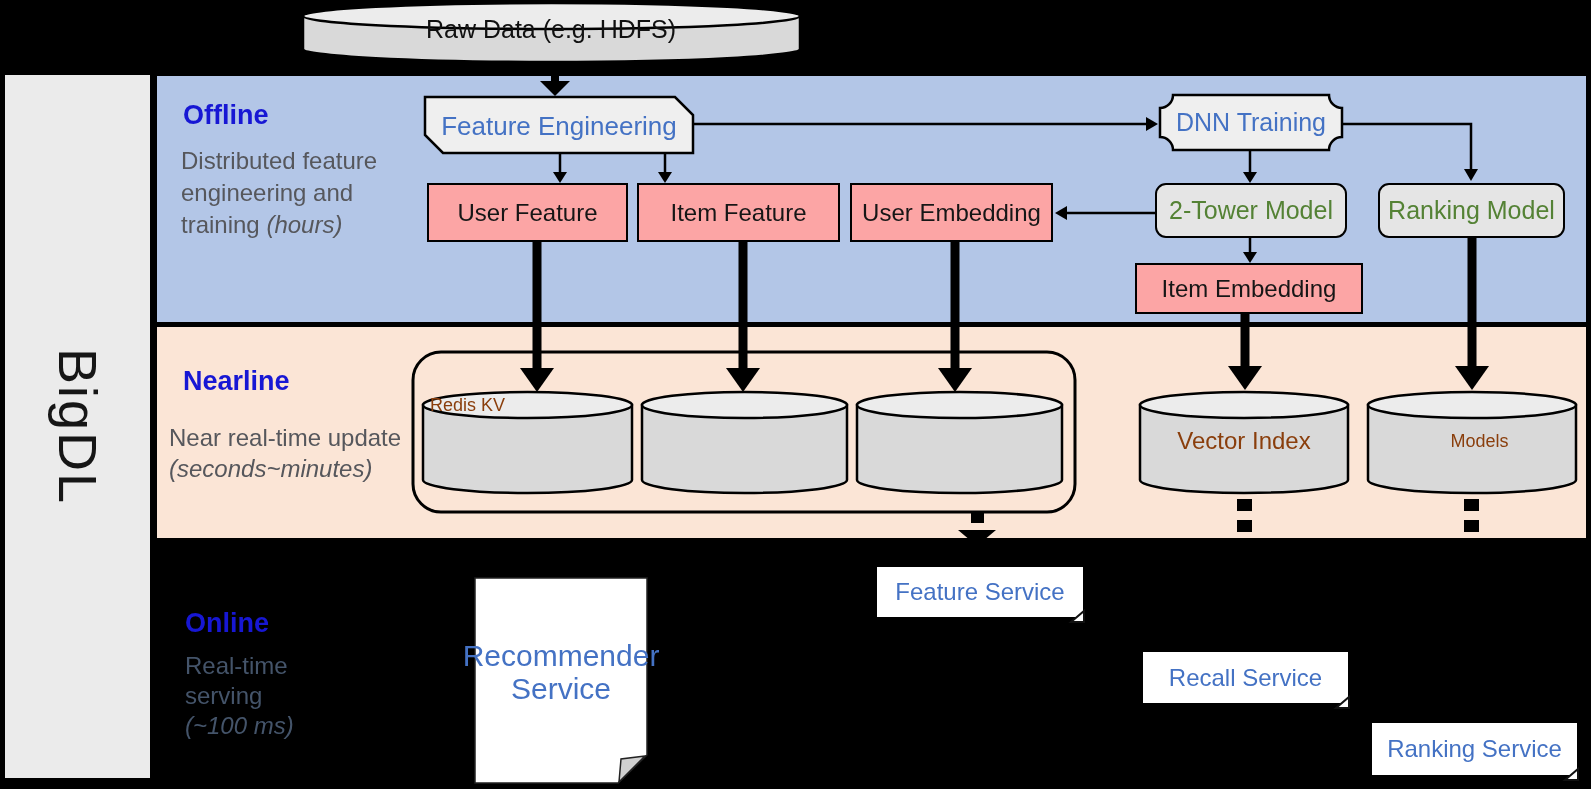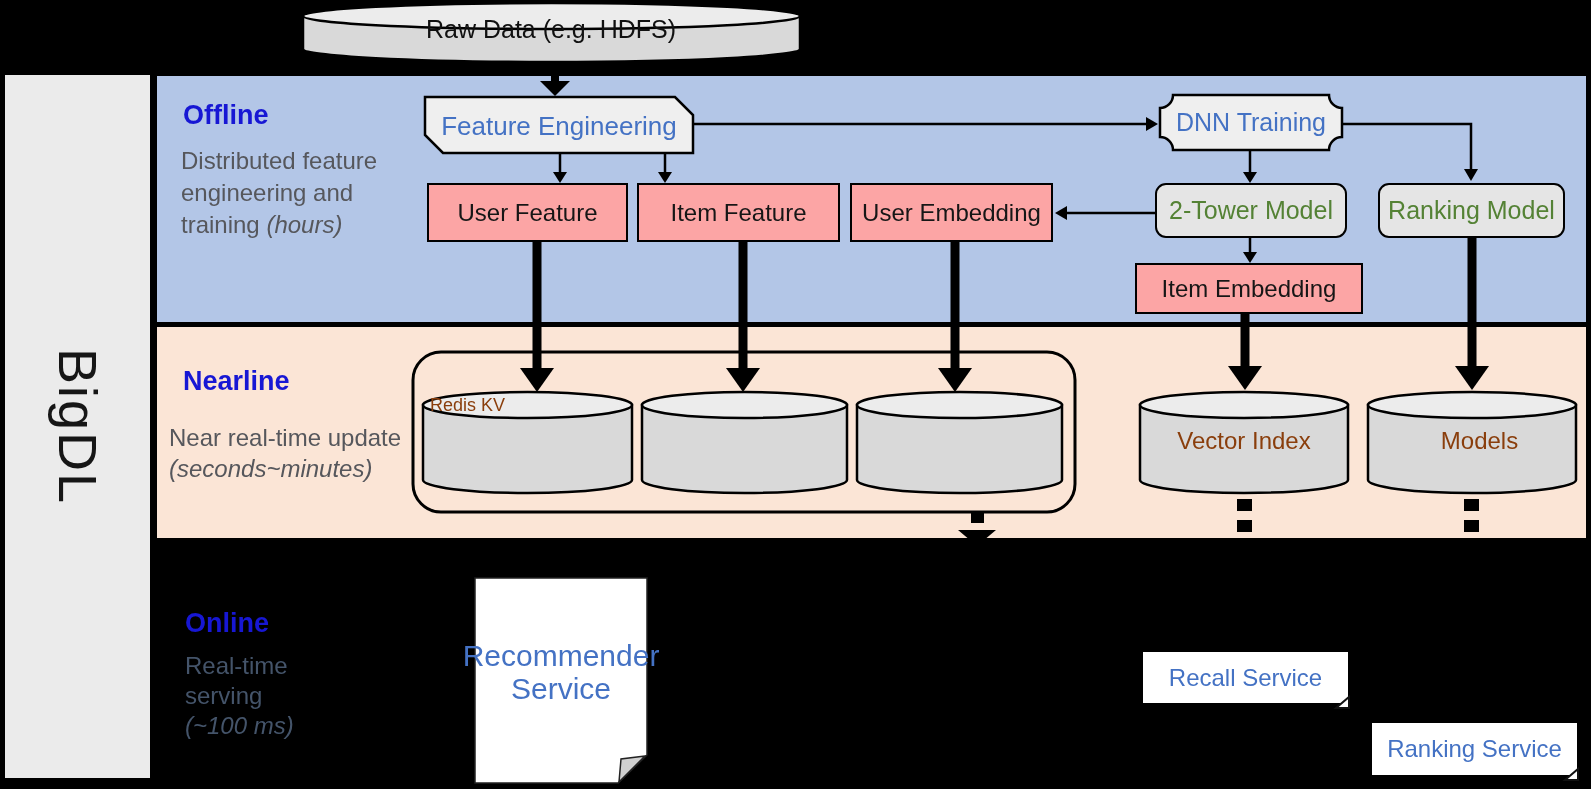--- a/index.html
+++ b/index.html
@@ -177,30 +177,36 @@
   <div class="graybox" style="left:1135px;top:263px;width:228px;height:51px;">Item Embedding</div>
 
   <div class="section-label" style="left:183px;top:366px;">Nearline</div>
   <div class="section-desc" style="left:169px;top:422px;width:240px;line-height:31px;">
     <span>Near real-time update</span>
     <span class="it" style="display:block;">(seconds~minutes)</span>
   </div>
 
   <div class="txt browntext" style="left:430px;top:351px;width:120px;height:30px;font-size:18px;justify-content:flex-start;margin-top:39px;">Redis KV</div>
   <div class="txt browntext" style="left:1140px;top:420px;width:208px;height:42px;font-size:24px;">Vector Index</div>
-  <div class="txt browntext" style="left:1368px;top:420px;width:223px;height:42px;font-size:24px;">Models</div>
+  <div class="txt browntext" style="left:1368px;top:420px;width:223px;height:42px;font-size:18px;">Models</div>
 
   <div class="section-label" style="left:185px;top:608px;">Online</div>
   <div class="section-desc" style="left:185px;top:651px;width:175px;line-height:30px;color:#44546a;">
     <span>Real-time serving</span>
     <span class="it" style="display:block;">(~100 ms)</span>
   </div>
 
   <div class="txt bluetext" style="left:477px;top:630px;width:168px;height:84px;font-size:30px;line-height:33px;">Recommender Service</div>
 
+  <div class="svcbox" style="left:877px;top:567px;width:206px;height:50px;">
+    <span>Feature Service</span>
+    <svg class="fold" width="20" height="16">
+        <polygon points="4,14 17,3 17,14" fill="#fff" stroke="#111" stroke-width="2"></polygon>
+      </svg>
+  </div>
   <div class="svcbox" style="left:1143px;top:652px;width:205px;height:51px;">
     <span>Recall Service</span>
     <svg class="fold" width="20" height="16">
         <polygon points="4,14 17,3 17,14" fill="#fff" stroke="#111" stroke-width="2"></polygon>
       </svg>
   </div>
   <div class="svcbox" style="left:1372px;top:723px;width:205px;height:52px;">
     <span>Ranking Service</span>
     <svg class="fold" width="20" height="16">
         <polygon points="4,14 17,3 17,14" fill="#fff" stroke="#111" stroke-width="2"></polygon>

